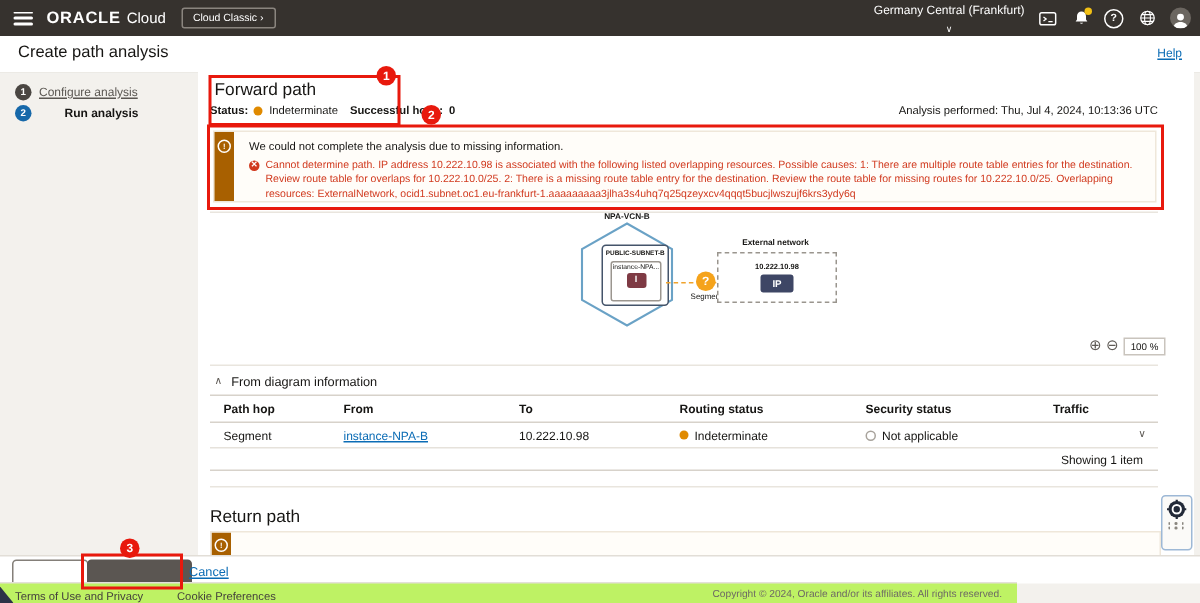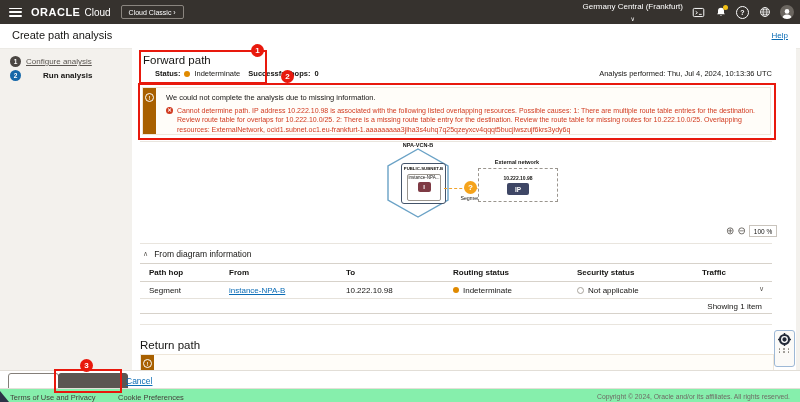--- a/index.html
+++ b/index.html
@@ -94,21 +94,21 @@
   
   .float-widget{position:absolute;left:774px;top:330px;width:19px;height:33px;background:#fbfaf8;
     border:1px solid #9db8d6;border-radius:3px;z-index:7;display:flex;flex-direction:column;align-items:center;padding-top:2px;cursor:pointer;}
   .dots{display:grid;grid-template-columns:repeat(3,3px);grid-gap:1.5px;margin-top:2px;}
   .dots i{width:1.8px;height:1.8px;background:#8a867f;border-radius:50%;}
   
   .actionbar{position:absolute;left:0;top:370px;width:800px;height:18px;background:#fff;border-top:1px solid #e2ded7;}
   .btn{position:absolute;font-size:8.5px;border-radius:3px;padding:17px 8px;cursor:pointer;white-space:nowrap;}
   .btn-outline{border:1px solid #847f79;color:#161513;background:#fff;}
   .btn-dark{background:#5b5652;color:#fff;border:1px solid #5b5652;}
-  .pagefooter{position:absolute;left:0;top:388px;width:800px;height:14px;background:#86efac;border-top:1px solid #e4e0d9;}
+  .pagefooter{position:absolute;left:0;top:388px;width:678px;height:14px;background:#bef264;border-top:1px solid #e4e0d9;}
   .flink{position:absolute;font-size:7.5px;color:#44413c;cursor:pointer;}
   .copyright{position:absolute;right:10px;top:4px;font-size:6.8px;color:#6e6a64;}
   .cursor{position:absolute;left:0;top:391px;width:9px;height:11px;background:#2c3347;
     clip-path:polygon(0 0,100% 100%,0 100%);z-index:9;}
 </style>
 </head>
 <body>
 
 <div class="screen">
 
@@ -171,21 +171,21 @@
     <span class="steplink">Configure analysis</span>
   </div>
   <div class="step" style="left:10px;top:70px;">
     <span class="stepnum blue">2</span>
     <span class="stepbold">Run analysis</span>
   </div>
 
   <div class="panel"></div>
 
   <div class="abs sec-title" style="left:143px;top:54px;z-index:2;">Forward path</div>
-  <div class="abs status-line" style="left:143px;top:69px;z-index:2;padding-left:12px;">
+  <div class="abs status-line" style="left:128px;top:69px;z-index:2;padding-left:12px;">
     <span class="b">Status:</span>
     <span class="dot dot-orange"></span>
     <span>Indeterminate</span>
     <span class="b" style="margin-left:4px;">Successful hops:</span>
     <span class="b">0</span>
   </div>
   <div class="abs performed" style="right:28px;top:69px;">Analysis performed: Thu, Jul 4, 2024, 10:13:36 UTC</div>
 
   <div class="banner abs" style="left:142px;top:87px;width:627px;height:46px;z-index:2;">
     <div class="stripe">

